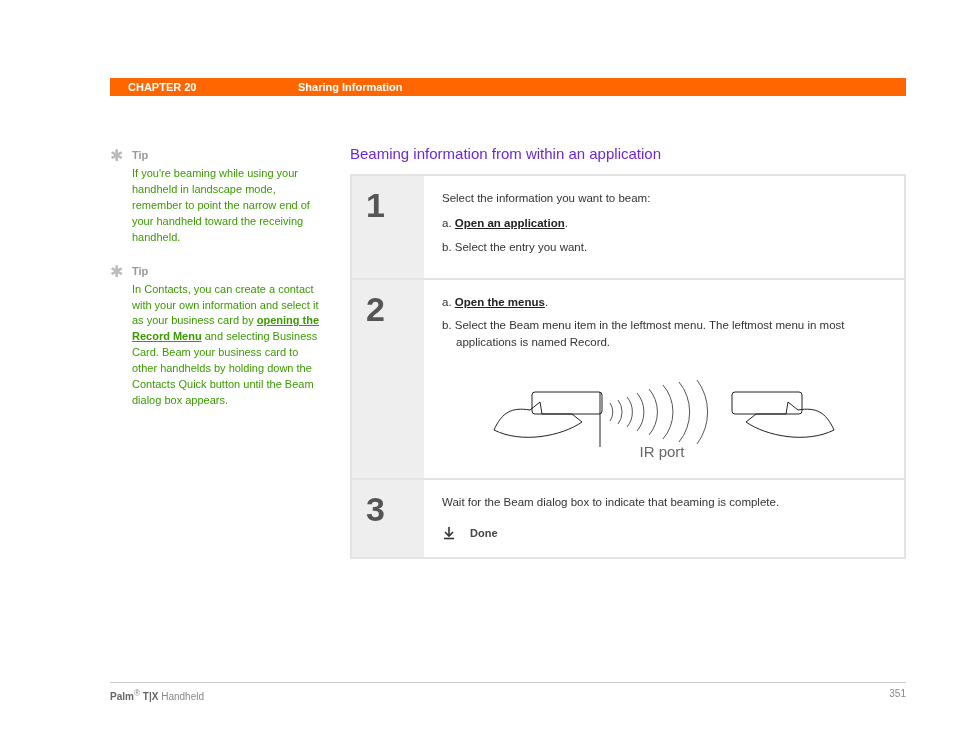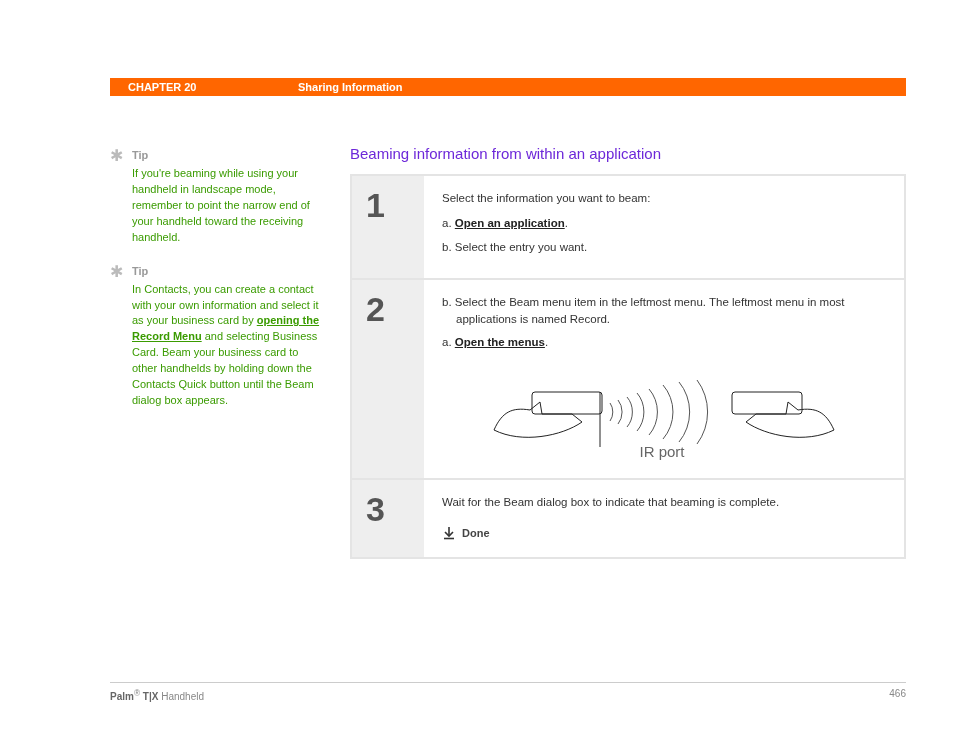--- a/index.html
+++ b/index.html
@@ -111,21 +111,21 @@
     position: absolute;
     bottom: -2px;
     left: 50%;
     transform: translateX(-50%);
     font-size: 15px;
     color: #666;
   }
   .done-row {
     display: flex;
     align-items: center;
-    gap: 6px;
+    gap: 14px;
     margin-top: 14px;
   }
   .done-icon { width: 14px; height: 14px; }
   .done-text { font-size: 11px; font-weight: bold; color: #444; }
   .footer {
     position: absolute;
     left: 110px;
     right: 48px;
     bottom: 36px;
     border-top: 1px solid #ccc;
@@ -189,26 +189,26 @@
               <span class="key">b.</span>
               <span>Select the entry you want.</span>
             </div>
           </div>
         </div>
 
         <div class="step">
           <div class="step-num">2</div>
           <div class="step-body">
             <div class="sub-item">
+              <span class="key">a.</span>
+              <a class="link">Open the menus</a><span>.</span>
+            </div>
+            <div class="sub-item">
               <span class="key">b.</span>
               <span>Select the Beam menu item in the leftmost menu. The leftmost menu in most applications is named Record.</span>
-            </div>
-            <div class="sub-item">
-              <span class="key">a.</span>
-              <a class="link">Open the menus</a><span>.</span>
             </div>
 
             <div class="ir-figure">
               <svg viewBox="0 0 360 100" width="360" height="100">
 
                 <g stroke="#222" stroke-width="1" fill="none">
                   <rect x="50" y="30" width="70" height="22" rx="3"></rect>
                   <path d="M12 68 C20 50, 30 45, 48 48 L58 40 L60 52 L90 52 L100 60 C80 74, 40 82, 12 68 Z"></path>
                   <line x1="118" y1="30" x2="118" y2="85"></line>
                 </g>
@@ -251,16 +251,16 @@
 
       </div>
     </div>
 
   </div>
 
   <div class="footer">
     <div class="brand">
       <b>Palm</b><sup>®</sup><b> T|X</b><span> Handheld</span>
     </div>
-    <div class="pg">466</div>
+    <div class="pg">351</div>
   </div>
 
 </div>
 
 </body></html>

